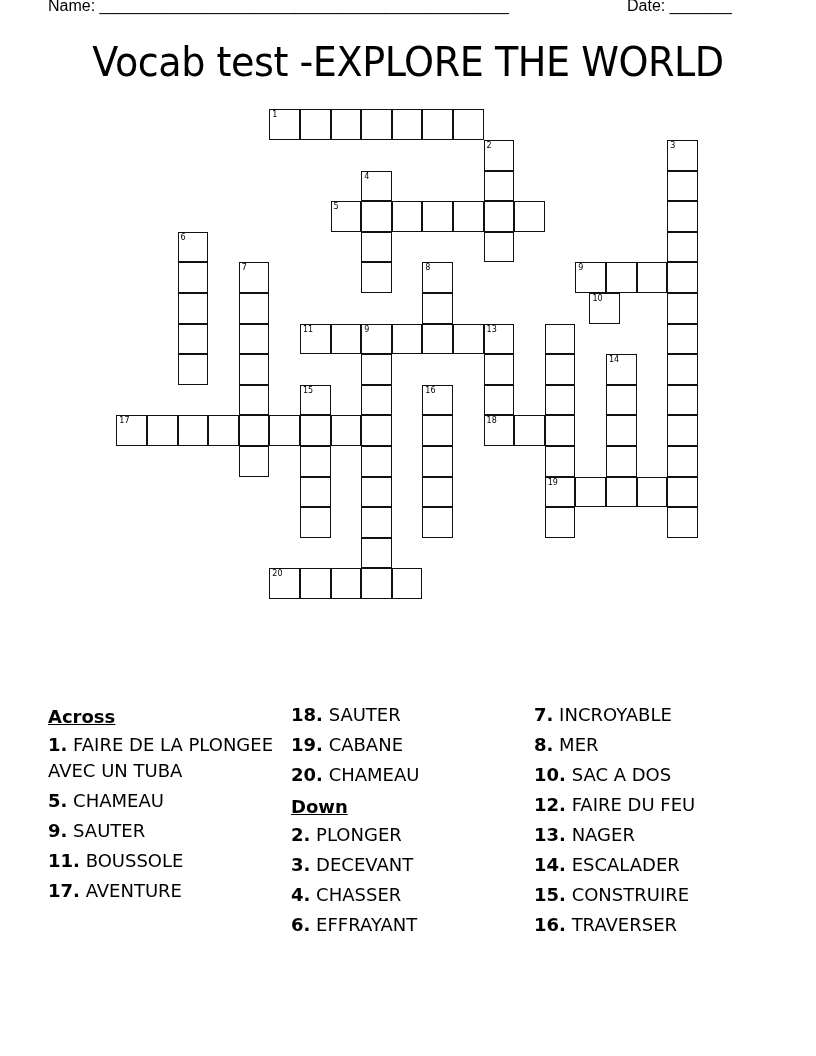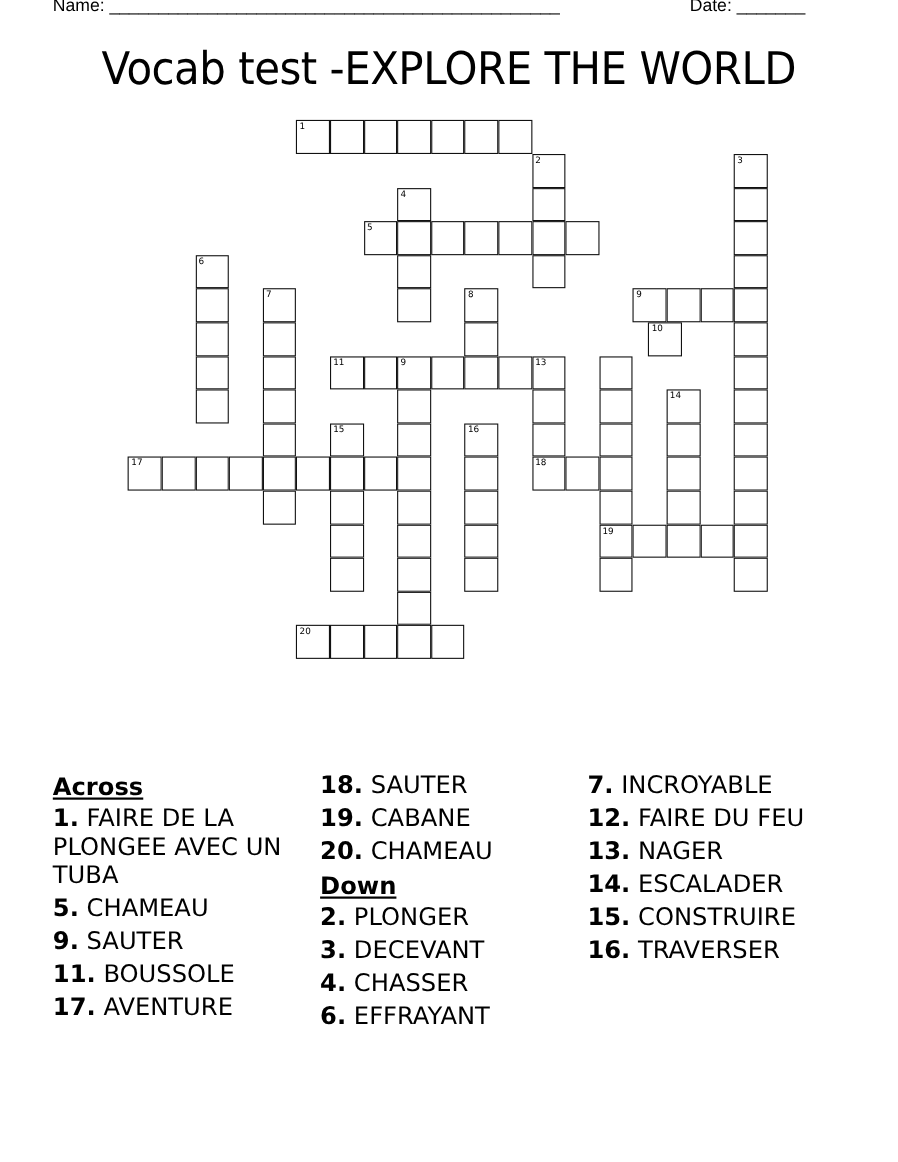--- a/index.html
+++ b/index.html
@@ -3,21 +3,21 @@
 <meta charset="utf-8">
 <style>
   html, body { margin: 0; padding: 0; background: #ffffff; }
   body { width: 816px; height: 1056px; position: relative; overflow: hidden; font-family: "DejaVu Sans", sans-serif; color: #000; }
   .header-line { position: absolute; top: -3px; left: 48px; font-family: "Liberation Sans", sans-serif; font-size: 16px; white-space: pre; }
   .date-line { position: absolute; top: -3px; left: 627px; font-family: "Liberation Sans", sans-serif; font-size: 16px; white-space: pre; }
   .title { position: absolute; top: 38px; left: 0; width: 816px; text-align: center; font-size: 41px; font-family: "DejaVu Sans", sans-serif; letter-spacing: -0.5px; transform: scaleX(0.93); transform-origin: center; }
   .grid { position: absolute; left: 0; top: 0; width: 816px; height: 620px; }
   .cell { position: absolute; width: 30.6px; height: 30.6px; box-sizing: border-box; border: 1.3px solid #111; background: #fff; margin-left: -0.65px; margin-top: -0.65px; }
   .cell .num { position: absolute; top: 0px; left: 2px; font-size: 8px; line-height: 9px; font-family: "DejaVu Sans", sans-serif; }
-  .clues { position: absolute; top: 702px; font-family: "DejaVu Sans", sans-serif; font-size: 22px; line-height: 30px; }
+  .clues { position: absolute; top: 702px; font-family: "DejaVu Sans", sans-serif; font-size: 18px; line-height: 30px; }
   .col1 { left: 48px; width: 230px; }
   .col2 { left: 291px; width: 230px; }
   .col3 { left: 534px; width: 250px; }
   .clue { line-height: 26px; margin-bottom: 4px; }
   .heading { font-weight: bold; text-decoration: underline; line-height: 30px; }
   .clue-num { font-weight: bold; }
 </style>
 </head>
 <body>
 
@@ -188,18 +188,20 @@
   <div class="clue"><span class="clue-num">20.</span> <span>CHAMEAU</span></div>
   <div class="heading">Down</div>
   <div class="clue"><span class="clue-num">2.</span> <span>PLONGER</span></div>
   <div class="clue"><span class="clue-num">3.</span> <span>DECEVANT</span></div>
   <div class="clue"><span class="clue-num">4.</span> <span>CHASSER</span></div>
   <div class="clue"><span class="clue-num">6.</span> <span>EFFRAYANT</span></div>
 </div>
 
 <div class="clues col3">
   <div class="clue"><span class="clue-num">7.</span> <span>INCROYABLE</span></div>
+  <div class="clue"><span class="clue-num">8.</span> <span>MER</span></div>
+  <div class="clue"><span class="clue-num">10.</span> <span>SAC A DOS</span></div>
   <div class="clue"><span class="clue-num">12.</span> <span>FAIRE DU FEU</span></div>
   <div class="clue"><span class="clue-num">13.</span> <span>NAGER</span></div>
   <div class="clue"><span class="clue-num">14.</span> <span>ESCALADER</span></div>
   <div class="clue"><span class="clue-num">15.</span> <span>CONSTRUIRE</span></div>
   <div class="clue"><span class="clue-num">16.</span> <span>TRAVERSER</span></div>
 </div>
 
 </body></html>

